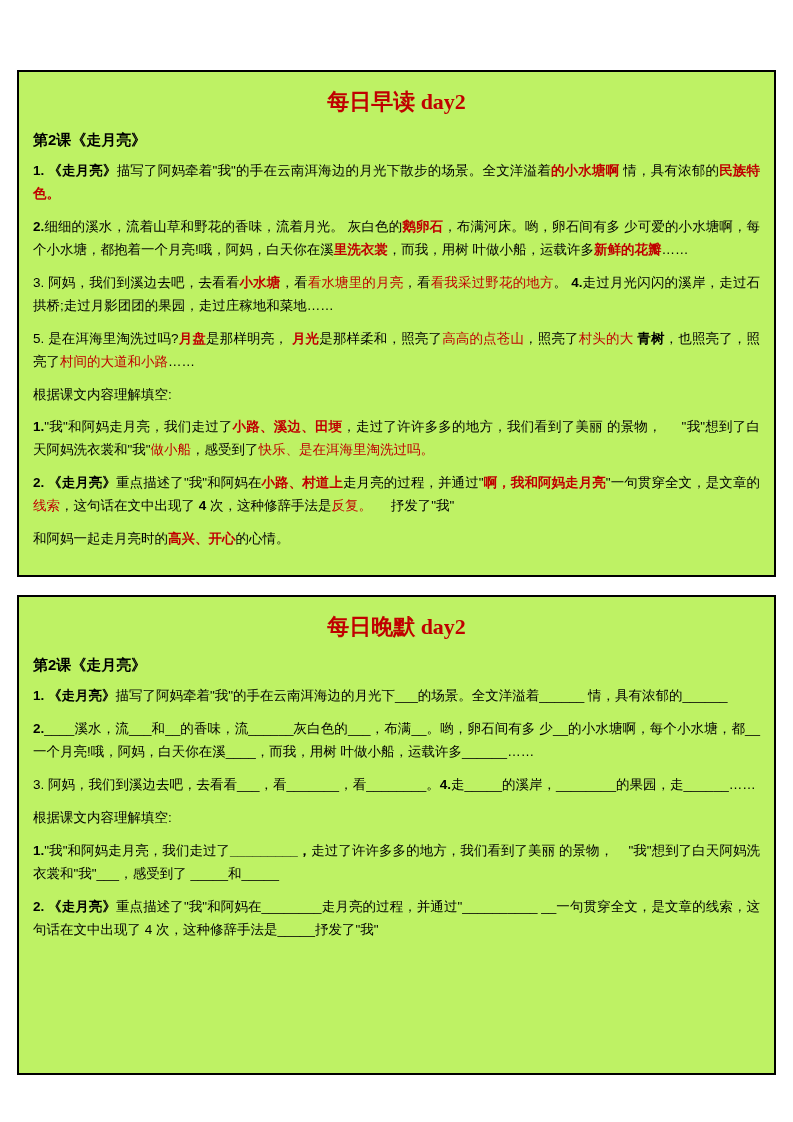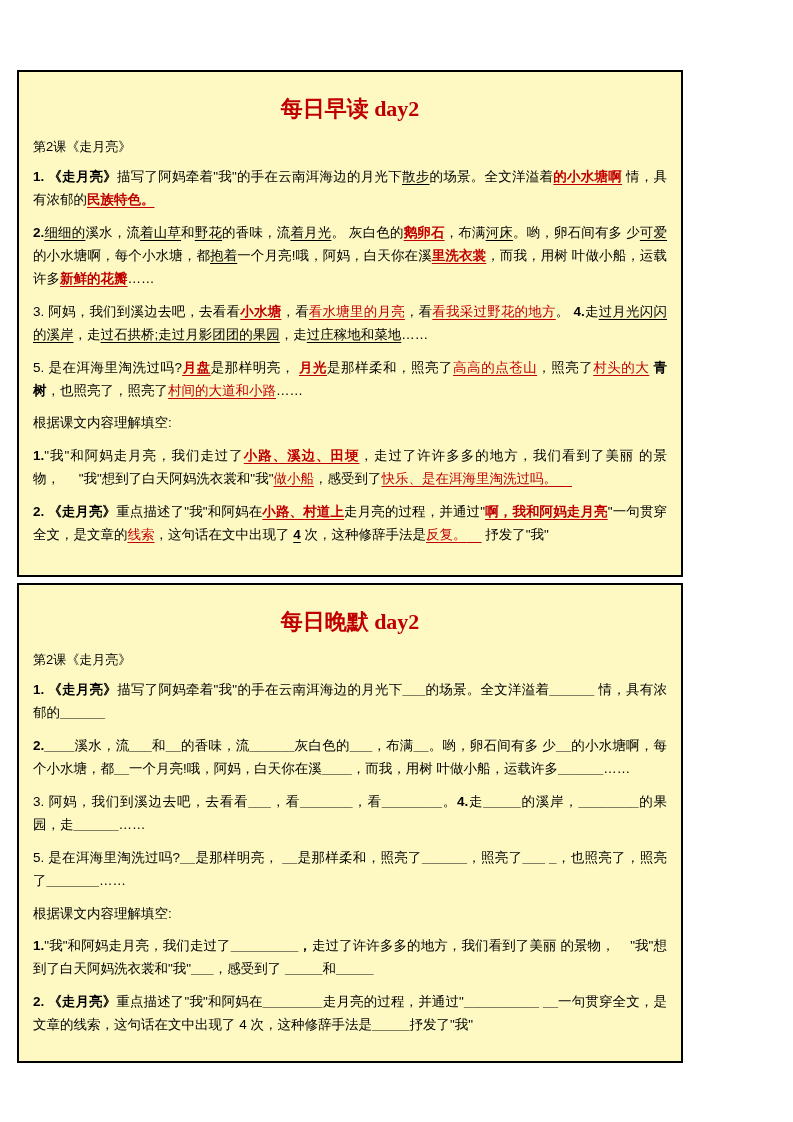--- a/index.html
+++ b/index.html
@@ -6,80 +6,80 @@
   html, body { margin: 0; padding: 0; }
   body {
     width: 793px;
     height: 1122px;
     background: #ffffff;
     color: #000000;
     font-family: "Liberation Sans", "DejaVu Sans", sans-serif;
   }
   .page { padding: 70px 17px 0 17px; }
   .panel {
-    width: 666px;
+    width: 759px;
     border: 2px solid #000000;
-    background: #fef9c3;
-    padding: 14px 14px 0 14px;
+    background: #bef264;
+    padding: 7px 14px 0 14px;
     overflow: hidden;
   }
   .panel-morning { height: 507px; }
-  .panel-evening { height: 480px; margin-top: 6px; }
+  .panel-evening { height: 480px; margin-top: 18px; }
   .panel-title {
     margin: 8px 0 14px 0;
     text-align: center;
     color: #c00000;
     font-size: 22px;
     font-weight: bold;
     font-family: "Liberation Serif", "DejaVu Serif", serif;
   }
   .lesson-heading {
-    font-size: 13px;
-    font-weight: normal;
+    font-size: 15px;
+    font-weight: bold;
     margin: 0 0 10px 0;
   }
   .paragraphs { margin: 0; }
   .para {
     font-size: 13.5px;
     line-height: 1.7;
     margin: 0 0 10px 0;
     text-align: justify;
     word-break: break-all;
   }
   .sb { font-weight: bold; }
-  .su { text-decoration: underline; text-underline-offset: 3px; }
+  .su { text-underline-offset: 3px; }
   .sr { color: #c00000; }
-  .sk { letter-spacing: 0; font-weight: bold; }
+  .sk { letter-spacing: 0; }
 </style>
 </head>
 <body>
 
 <div class="page">
 
   <section class="panel panel-morning">
     <h1 class="panel-title">每日早读 day2</h1>
     <h2 class="lesson-heading">第2课《走月亮》</h2>
     <div class="paragraphs">
         <p class="para"><span class="sb">1.  《走月亮》</span><span class="">描写了阿妈牵着"我"的手在云南洱海边的月光下</span><span class="su">散步</span><span class="">的场景。全文洋溢着</span><span class="sr sb su">的小水塘啊</span><span class=""> 情，具有浓郁的</span><span class="sr sb su">民族特色。</span></p>
         <p class="para"><span class="sb">2.</span><span class="su">细细的</span><span class="">溪水，流</span><span class="su">着山草</span><span class="">和</span><span class="su">野花</span><span class="">的香味，流</span><span class="su">着月光</span><span class="">。 灰白色的</span><span class="sr sb su">鹅卵石</span><span class="">，布满</span><span class="su">河床</span><span class="">。哟，卵石间有多 少</span><span class="su">可爱</span><span class="">的小水塘啊，每个小水塘，都</span><span class="su">抱着</span><span class="">一个月亮!哦，阿妈，白天你在溪</span><span class="sr sb su">里洗衣裳</span><span class="">，而我，用树 叶做小船，运载许多</span><span class="sr sb su">新鲜的花瓣</span><span class="">……</span></p>
         <p class="para"><span class="">3.</span><span class=""> 阿妈，我们到溪边去吧，去看看</span><span class="sr sb su">小水塘</span><span class="">，看</span><span class="sr su">看水塘里的月亮</span><span class="">，看</span><span class="sr su">看我采过野花的地方</span><span class="">。 </span><span class="sb">4.</span><span class="">走</span><span class="su">过月光闪闪的溪岸</span><span class="">，走</span><span class="su">过石拱桥;走过月影团团的果园</span><span class="">，走</span><span class="su">过庄稼地和菜地</span><span class="">……</span></p>
         <p class="para"><span class="">5.</span><span class=""> 是在洱海里淘洗过吗?</span><span class="sr sb su">月盘</span><span class="">是那样明亮， </span><span class="sr sb su">月光</span><span class="">是那样柔和，照亮了</span><span class="sr su">高高的点苍山</span><span class="">，照亮了</span><span class="sr su">村头的大</span><span class="sb"> 青树</span><span class="">，也照亮了，照亮了</span><span class="sr su">村间的大道和小路</span><span class="">……</span></p>
         <p class="para"><span class="">根据课文内容理解填空:</span></p>
         <p class="para"><span class="sb">1.</span><span class="">"我"和阿妈走月亮，我们走过了</span><span class="sr sb su">小路、溪边、田埂</span><span class="">，走过了许许多多的地方，我们看到了美丽 的景物，&nbsp;&nbsp;&nbsp;&nbsp;&nbsp;"我"想到了白天阿妈洗衣裳和"我"</span><span class="sr su">做小船</span><span class="">，感受到了</span><span class="sr su">快乐、是在洱海里淘洗过吗。</span><span class="sr su">&nbsp;&nbsp;&nbsp;&nbsp;</span></p>
         <p class="para"><span class="sb">2.  《走月亮》</span><span class="">重点描述了"我"和阿妈在</span><span class="sr sb su">小路、村道上</span><span class="">走月亮的过程，并通过"</span><span class="sr sb su">啊，我和阿妈走月亮</span><span class="">"一句贯穿全文，是文章的</span><span class="sr su">线索</span><span class="">，这句话在文中出现了 </span><span class="sb su">4</span><span class=""> 次，这种修辞手法是</span><span class="sr su">反复。</span><span class="sr su">&nbsp;&nbsp;&nbsp;&nbsp;</span><span class=""> 抒发了"我"</span></p>
+        <p class="para"><span class="">和阿妈一起走月亮时的</span><span class="sr sb su">高兴、开心</span><span class="">的心情。</span></p>
       </div>
   </section>
 
   <section class="panel panel-evening">
     <h1 class="panel-title">每日晚默 day2</h1>
     <h2 class="lesson-heading">第2课《走月亮》</h2>
     <div class="paragraphs">
         <p class="para"><span class="sb">1.  《走月亮》</span><span class="">描写了阿妈牵着"我"的手在云南洱海边的月光下</span><span class="sk">___</span><span class="">的场景。全文洋溢着</span><span class="sk">______</span><span class=""> 情，具有浓郁的</span><span class="sk">______</span></p>
         <p class="para"><span class="sb">2.</span><span class="sk">____</span><span class="">溪水，流</span><span class="sk">___</span><span class="">和</span><span class="sk">__</span><span class="">的香味，流</span><span class="sk">______</span><span class="">灰白色的</span><span class="sk">___</span><span class="">，布满</span><span class="sk">__</span><span class="">。哟，卵石间有多 少</span><span class="sk">__</span><span class="">的小水塘啊，每个小水塘，都</span><span class="sk">__</span><span class="">一个月亮!哦，阿妈，白天你在溪</span><span class="sk">____</span><span class="">，而我，用树 叶做小船，运载许多</span><span class="sk">______</span><span class="">……</span></p>
         <p class="para"><span class="">3.</span><span class=""> 阿妈，我们到溪边去吧，去看看</span><span class="sk">___</span><span class="">，看</span><span class="sk">_______</span><span class="">，看</span><span class="sk">________</span><span class="">。</span><span class="sb">4.</span><span class="">走</span><span class="sk">_____</span><span class="">的溪岸，</span><span class="sk">________</span><span class="">的果园，</span><span class="">走</span><span class="sk">______</span><span class="">……</span></p>
-        <p class="para"><span class="">5.</span><span class=""> 是在洱海里淘洗过吗?</span><span class="sk">__</span><span class="">是那样明亮， </span><span class="sk">__</span><span class="">是那样柔和，照亮了</span><span class="sk">______</span><span class="">，照亮了</span><span class="sk">___ _</span><span class="">，也照亮了，照亮了</span><span class="sk">_______</span><span class="">……</span></p>
         <p class="para"><span class="">根据课文内容理解填空:</span></p>
         <p class="para"><span class="sb">1.</span><span class="">"我"和阿妈走月亮，我们走过了</span><span class="sk sb">_________</span><span class="sb">，</span><span class="">走过了许许多多的地方，我们看到了美丽 的景物，&nbsp;&nbsp;&nbsp;&nbsp;"我"想到了白天阿妈洗衣裳和"我"</span><span class="sk">___</span><span class="">，感受到了 </span><span class="sk">_____</span><span class="">和</span><span class="sk">_____</span></p>
         <p class="para"><span class="sb">2.  《走月亮》</span><span class="">重点描述了"我"和阿妈在</span><span class="sk">________</span><span class="">走月亮的过程，并通过"</span><span class="sk">__________ __</span><span class="">一句贯穿全文，是文章的线索，这句话在文中出现了 4 次，这种修辞手法是</span><span class="sk">_____</span><span class="">抒发了"我"</span></p>
       </div>
   </section>
 
 </div>
 
 </body></html>

